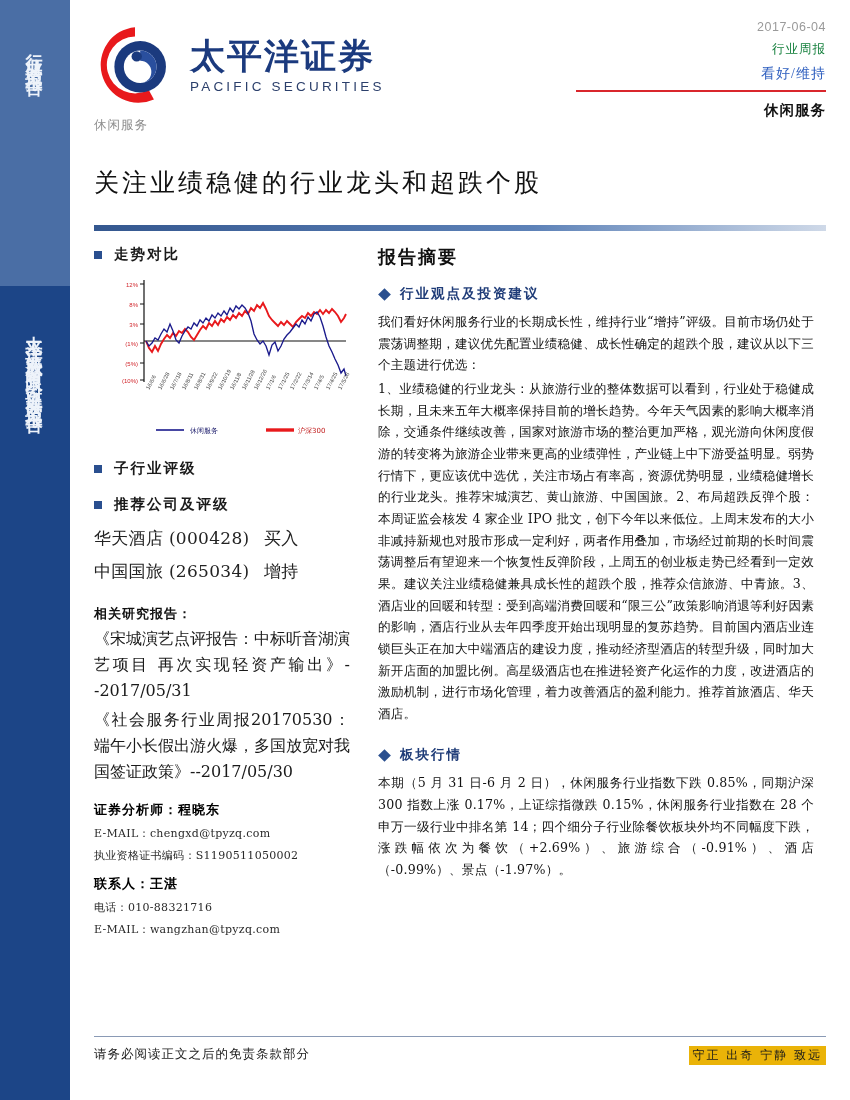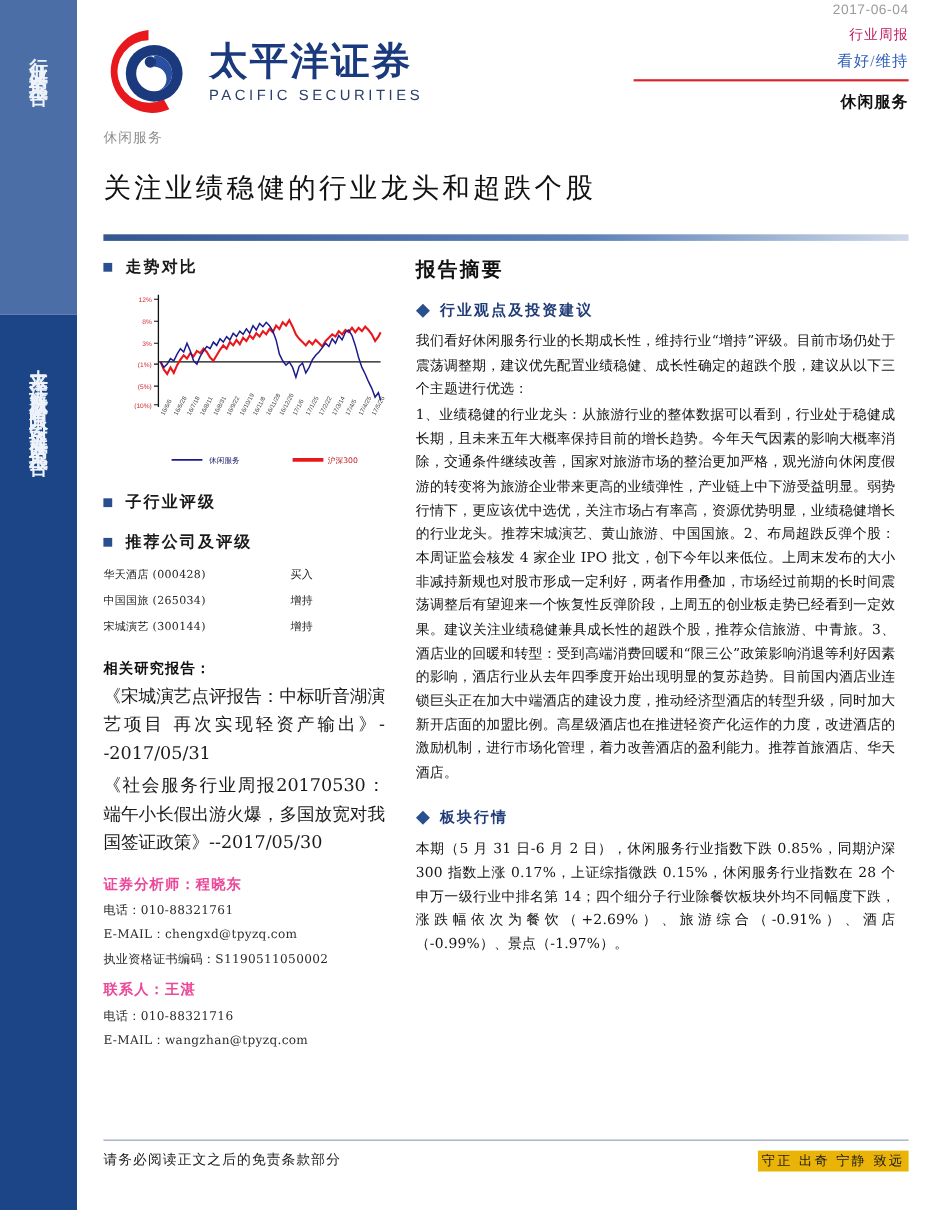--- a/index.html
+++ b/index.html
@@ -59,41 +59,41 @@
     font-size: 35px; color: #1b3a7e; letter-spacing: 2px;
     font-weight: 700; font-family: "DejaVu Sans", sans-serif;
     line-height: 1.15;
   }
   #logo-en {
     font-size: 13.5px; color: #2b3f6b; letter-spacing: 3.2px;
     font-family: "Liberation Sans", sans-serif; margin-top: 3px;
   }
 
   #header-meta {
-    position: absolute; right: 24px; top: 2px;
+    position: absolute; right: 24px; top: 20px;
     text-align: right; width: 250px;
   }
   #header-meta .m-date { font-size: 12.5px; color: #9a9a9a; font-family: "Liberation Sans", sans-serif; letter-spacing: 0.5px;}
-  #header-meta .m-type { font-size: 12.5px; color: #be185d; margin-top: 7px; letter-spacing: 1px;}
+  #header-meta .m-type { font-size: 12.5px; color: #15803d; margin-top: 7px; letter-spacing: 1px;}
   #header-meta .m-rating { font-size: 14px; color: #2f5fbf; margin-top: 7px; letter-spacing: 1px;}
   #header-meta .m-rule {
     height: 2.4px; background: #d9262c; margin-top: 7px; width: 250px;
   }
   #header-meta .m-sector {
     font-size: 14.5px; color: #111; margin-top: 9px; letter-spacing: 1px; font-weight: 600;
   }
 
   #sector-tag {
     position: absolute; left: 24px; top: 117px;
     font-size: 12.5px; color: #8d8d8d; letter-spacing: 1px;
   }
 
   
   #title {
-    margin: 4px 24px 0 24px;
+    margin: 16px 24px 0 24px;
     font-size: 25px; color: #111; letter-spacing: 3px;
     font-family: "DejaVu Serif", serif;
     padding-bottom: 26px;
   }
 
   #title-rule {
     margin: 0 24px;
     height: 6px;
     background: linear-gradient(to right, #34578f 0%, #5d82b8 60%, #cfd9e8 100%);
   }
@@ -132,41 +132,41 @@
   
   table.rate { width: 100%; border-collapse: collapse; margin-top: 2px; }
   table.rate td {
     font-size: 12.5px; padding: 4.5px 0; color: #1f3c78;
     font-family: "DejaVu Serif", serif; font-weight: 700; letter-spacing: 0.5px;
   }
   table.rate td.val { text-align: left; width: 92px; padding-left: 6px;}
 
   table.comp { width: 100%; border-collapse: collapse; margin-top: 2px; }
   table.comp td {
-    font-size: 10px; padding: 5px 0; color: #232323;
+    font-size: 17px; padding: 5px 0; color: #232323;
     font-family: "DejaVu Serif", serif; letter-spacing: 0.3px;
   }
   table.comp td.val { text-align: left; width: 92px; padding-left: 6px;}
 
   .blk { margin-top: 17px; }
 
   
   .lbl-bold {
     font-size: 13px; font-weight: 700; color: #111;
     font-family: "DejaVu Serif", serif; letter-spacing: 1px;
   }
   .rr-item {
     font-size: 16px; color: #1a1a1a; line-height: 1.62;
     font-family: "DejaVu Serif", serif; margin-top: 3px;
     text-align: justify;
   }
 
   
   .an-name {
-    font-size: 13px; font-weight: 700; color: #ec4899;
+    font-size: 13px; font-weight: 700; color: #000000;
     font-family: "DejaVu Serif", serif; letter-spacing: 1px; margin-top: 2px;
   }
   .an-line {
     font-size: 11px; color: #2a2a2a; margin-top: 7px;
     font-family: "DejaVu Serif", serif; letter-spacing: 0.3px;
   }
 
   
   #summary-title {
     font-size: 18px; color: #111; font-weight: 700;
@@ -334,37 +334,32 @@
         <table class="comp">
           <tbody>
               <tr>
             <td>华天酒店 (000428)</td>
             <td class="val">买入</td>
           </tr>
           <tr>
             <td>中国国旅 (265034)</td>
             <td class="val">增持</td>
           </tr>
-          <tr>
-            <td>宋城演艺 (300144)</td>
-            <td class="val">增持</td>
-          </tr>
         </tbody>
           </table>
       </div>
 
       <div class="blk">
         <div class="lbl-bold">相关研究报告：</div>
         <div class="rr-item">《宋城演艺点评报告：中标听音湖演艺项目 再次实现轻资产输出》--2017/05/31</div>
         <div class="rr-item">《社会服务行业周报20170530：端午小长假出游火爆，多国放宽对我国签证政策》--2017/05/30</div>
       </div>
 
       <div class="blk">
         <div class="an-name">证券分析师：程晓东</div>
-        <div class="an-line">电话：010-88321761</div>
         <div class="an-line">E-MAIL：chengxd@tpyzq.com</div>
         <div class="an-line">执业资格证书编码：S1190511050002</div>
         <div class="an-name" style="margin-top:12px">联系人：王湛</div>
         <div class="an-line">电话：010-88321716</div>
         <div class="an-line">E-MAIL：wangzhan@tpyzq.com</div>
       </div>
 
     </div>
 
     <div id="col-right">

